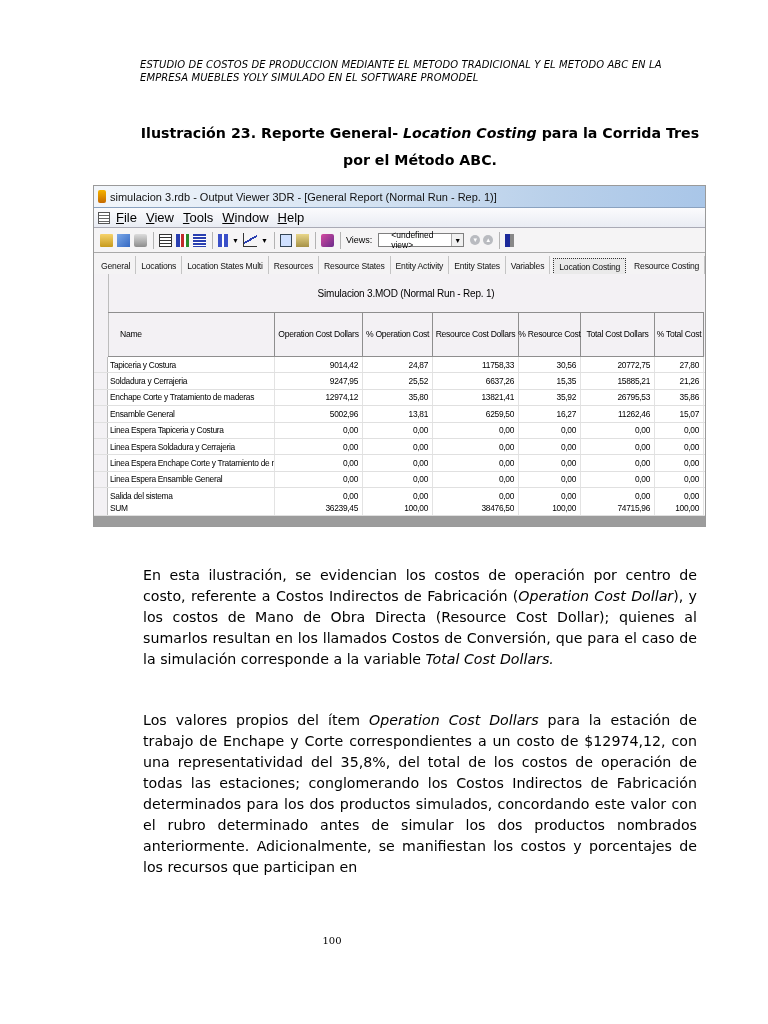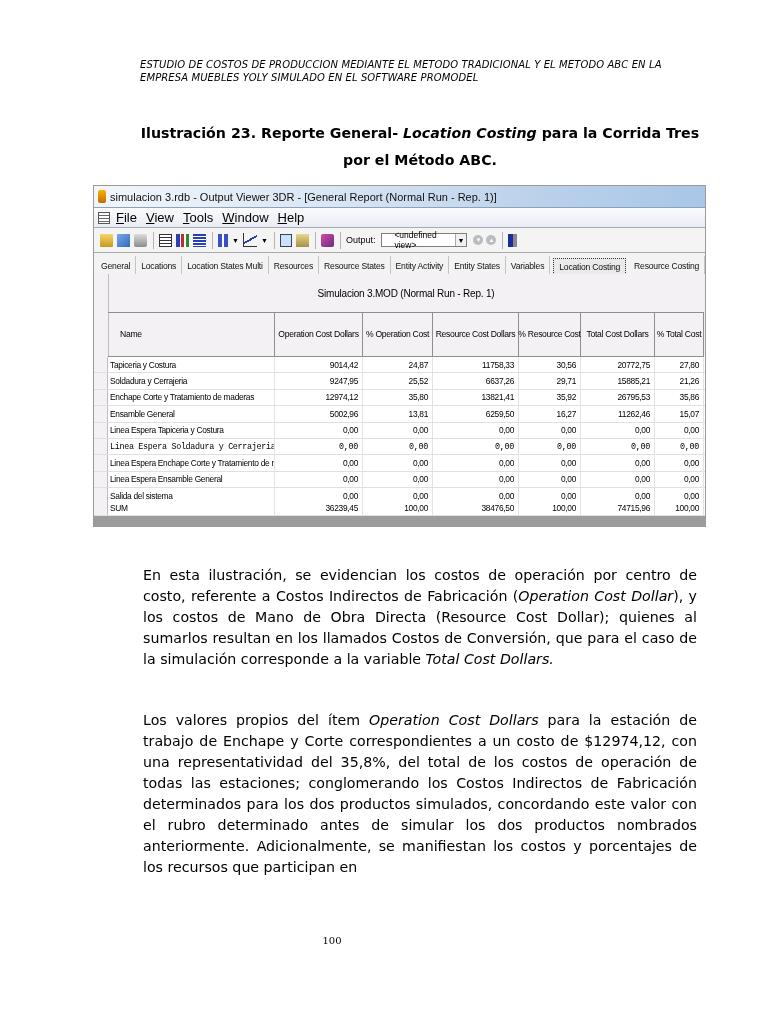--- a/index.html
+++ b/index.html
@@ -90,21 +90,21 @@
     <span class="tb" style="background:linear-gradient(to right,#3a4fc8 0 40%,#fff 40% 55%,#3a4fc8 55%);width:10px;"></span>
     <span style="font-size:7px;margin-right:4px;">▼</span>
     <span class="tb" style="border-left:1px solid #333;border-bottom:1px solid #333;background:linear-gradient(150deg,transparent 45%,#2a3fb0 45% 55%,transparent 55%);"></span>
     <span style="font-size:7px;margin-right:4px;">▼</span>
     <span class="sep"></span>
     <span class="tb" style="border:1px solid #345;background:#cfe0ff;width:10px;height:11px;"></span>
     <span class="tb" style="background:linear-gradient(#e8d68a,#a69146);"></span>
     <span class="sep"></span>
     <span class="tb" style="background:linear-gradient(135deg,#d44ba0,#6a2a8a);border-radius:2px;"></span>
     <span class="sep"></span>
-    <span class="views-label">Output:</span>
+    <span class="views-label">Views:</span>
     <div class="views-select">
       <span>&lt;undefined view&gt;</span>
       <span class="arrow">▼</span>
     </div>
     <span class="circle-btn">▾</span>
     <span class="circle-btn" style="margin-left:3px;">▴</span>
     <span class="sep" style="margin-left:6px;"></span>
     <span class="tb" style="background:linear-gradient(to right,#1c2a9a 60%,#888 60%);width:9px;"></span>
   </div>
   <div class="tabs">
@@ -144,21 +144,21 @@
           <div class="c num w-pres">30,56</div>
           <div class="c num w-tot">20772,75</div>
           <div class="c num w-ptot">27,80</div>
         </div>
         <div class="drow" style="top: 99.4px;">
           <div class="rh"></div>
           <div class="c name w-name">Soldadura y Cerrajeria</div>
           <div class="c num w-op">9247,95</div>
           <div class="c num w-pop">25,52</div>
           <div class="c num w-res">6637,26</div>
-          <div class="c num w-pres">29,71</div>
+          <div class="c num w-pres">15,35</div>
           <div class="c num w-tot">15885,21</div>
           <div class="c num w-ptot">21,26</div>
         </div>
         <div class="drow" style="top: 115.8px;">
           <div class="rh"></div>
           <div class="c name w-name">Enchape Corte y Tratamiento de maderas</div>
           <div class="c num w-op">12974,12</div>
           <div class="c num w-pop">35,80</div>
           <div class="c num w-res">13821,41</div>
           <div class="c num w-pres">35,92</div>
@@ -178,21 +178,21 @@
         <div class="drow" style="top: 148.6px;">
           <div class="rh"></div>
           <div class="c name w-name">Linea Espera Tapiceria y Costura</div>
           <div class="c num w-op">0,00</div>
           <div class="c num w-pop">0,00</div>
           <div class="c num w-res">0,00</div>
           <div class="c num w-pres">0,00</div>
           <div class="c num w-tot">0,00</div>
           <div class="c num w-ptot">0,00</div>
         </div>
-        <div class="drow" style="top: 165px; font-family: Liberation Mono, monospace;">
+        <div class="drow" style="top: 165px;">
           <div class="rh"></div>
           <div class="c name w-name">Linea Espera Soldadura y Cerrajeria</div>
           <div class="c num w-op">0,00</div>
           <div class="c num w-pop">0,00</div>
           <div class="c num w-res">0,00</div>
           <div class="c num w-pres">0,00</div>
           <div class="c num w-tot">0,00</div>
           <div class="c num w-ptot">0,00</div>
         </div>
         <div class="drow" style="top: 181.4px;">

